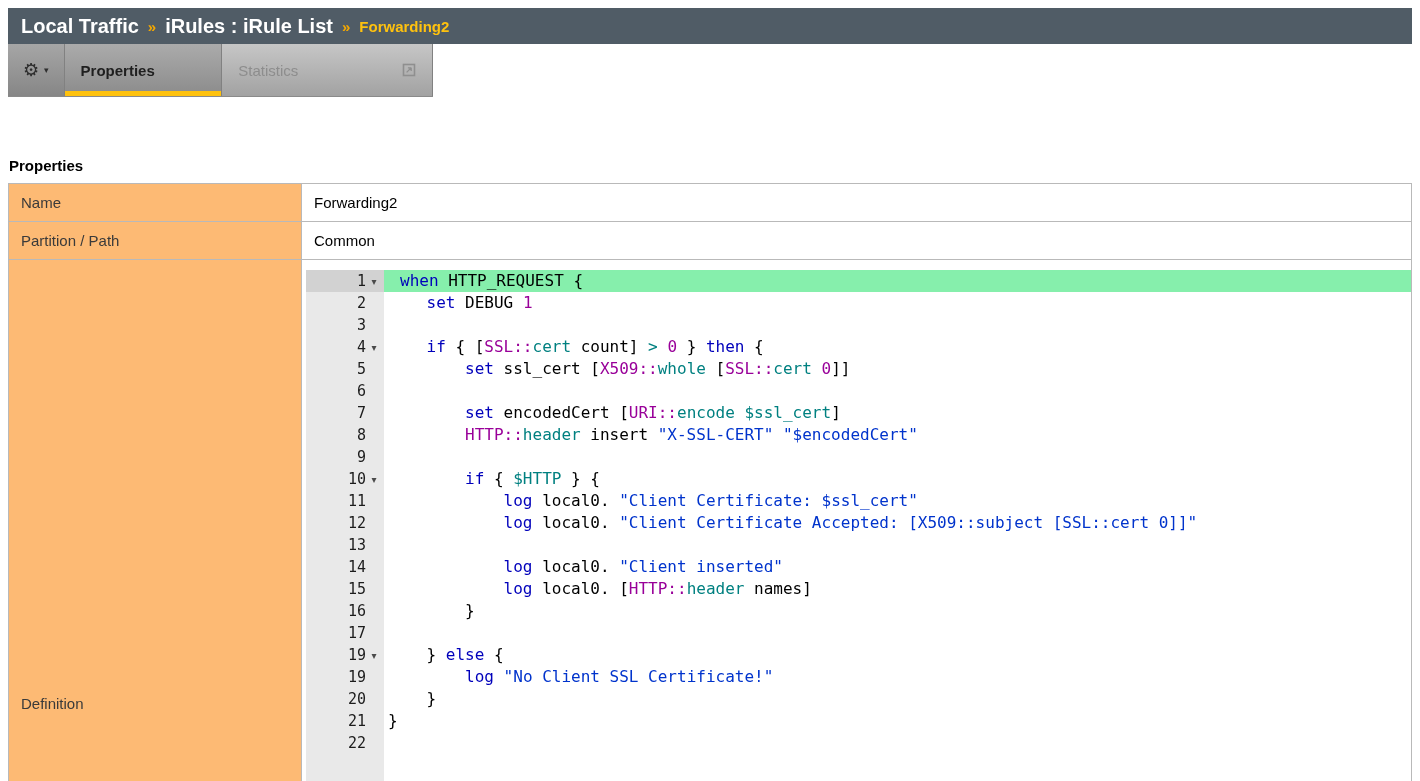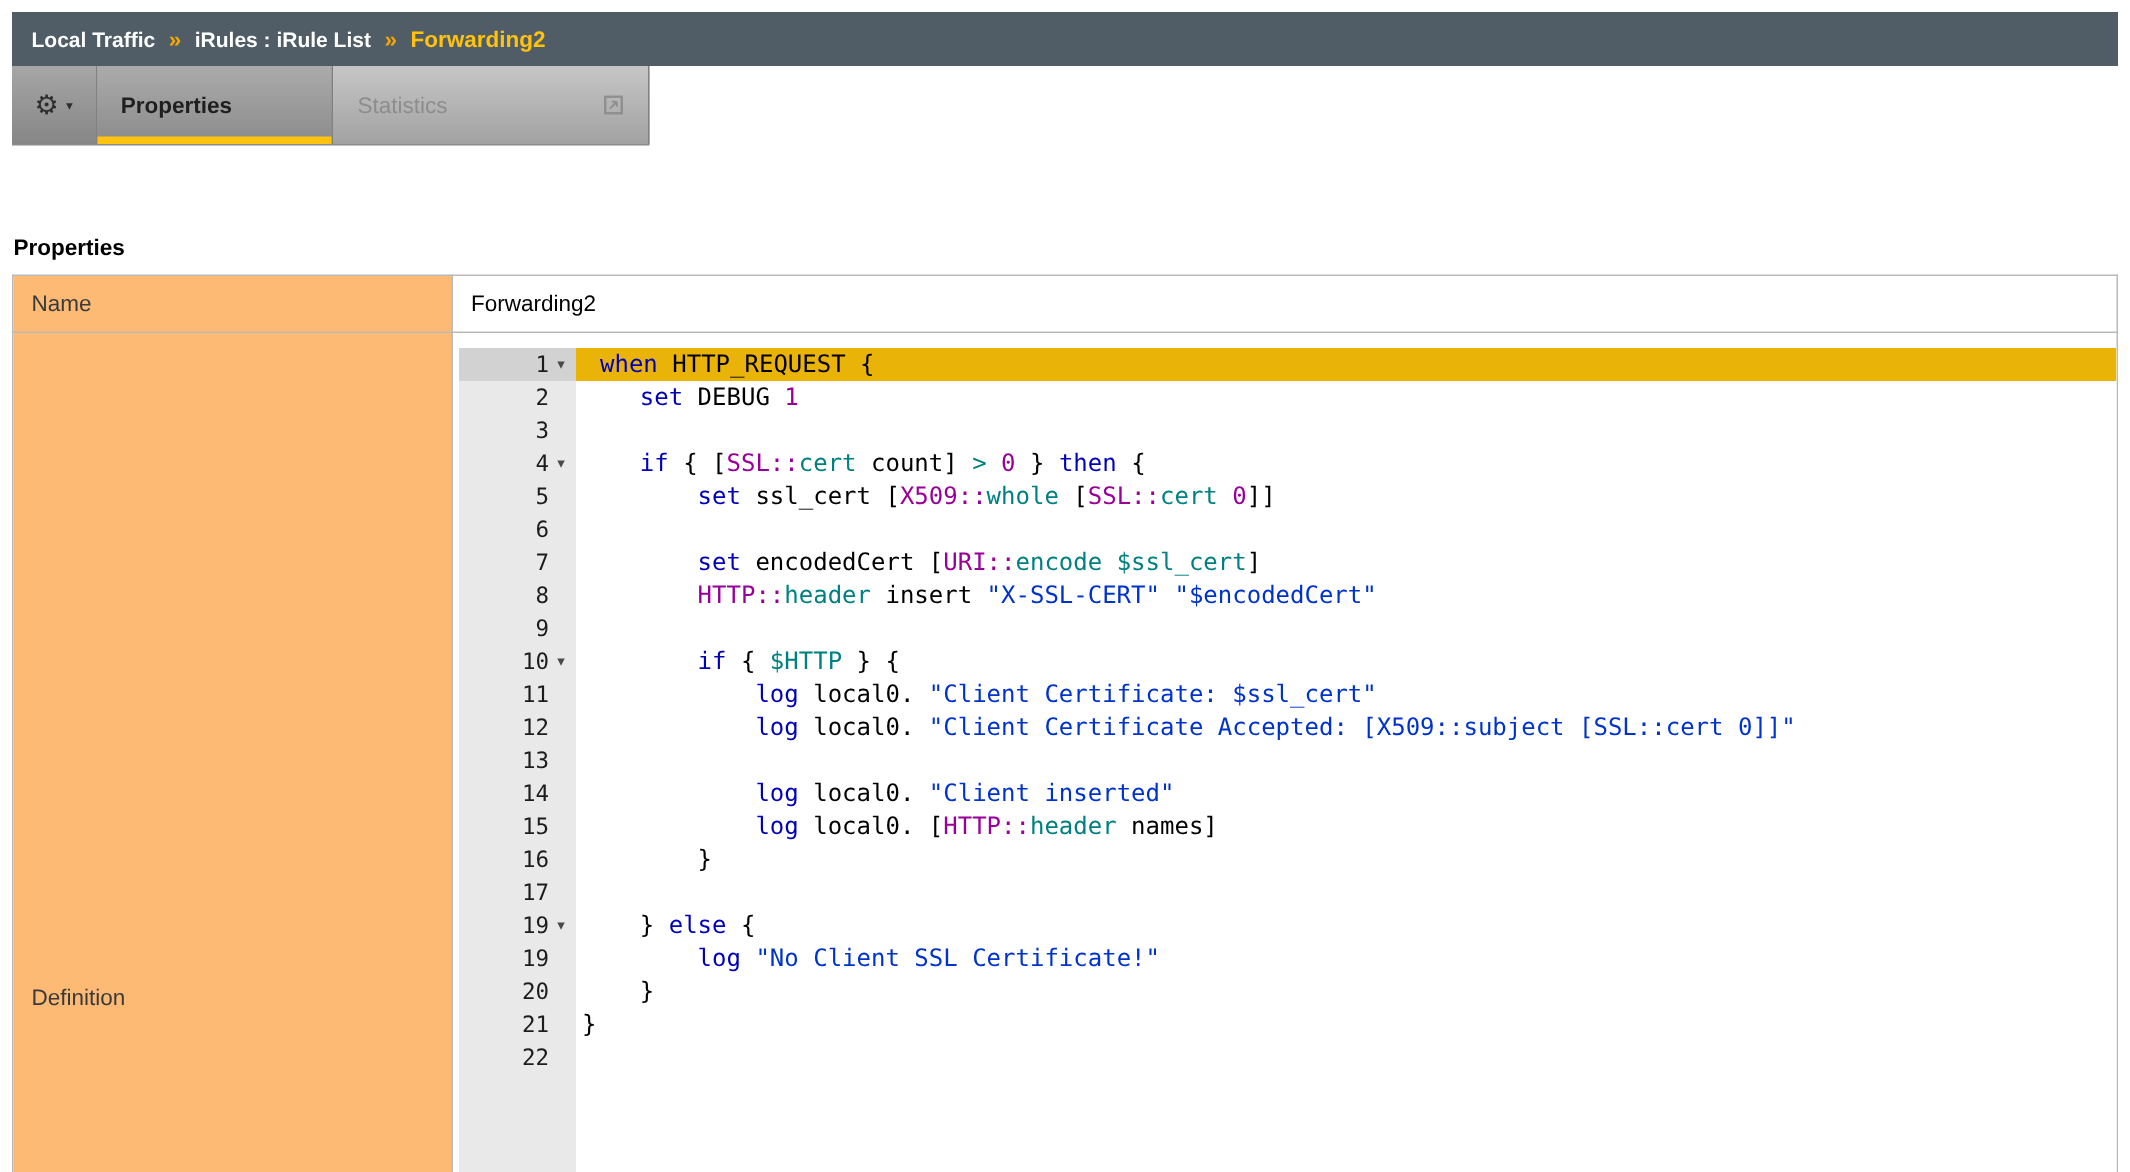--- a/index.html
+++ b/index.html
@@ -10,21 +10,21 @@
   }
   *{box-sizing:border-box;}
   body{margin:0;background:#ffffff;font-family:"Liberation Sans",sans-serif;}
   .page{padding:8px 8px 0 8px;}
 
   
   .breadcrumb-bar{
     height:36px;background:var(--c-breadcrumb-bg);
     display:flex;align-items:center;gap:9px;padding:0 13px;
   }
-  .bc-item{color:#ffffff;font-weight:bold;font-size:14px;cursor:pointer;}
+  .bc-item{color:#ffffff;font-weight:bold;font-size:20px;cursor:pointer;}
   .bc-sep{color:#f5a800;font-weight:bold;font-size:15px;}
   .bc-current{color:var(--c-accent-yellow);font-weight:bold;font-size:15px;}
 
   
   .tab-bar{
     display:flex;height:53px;width:425px;
     background:linear-gradient(#c6c6c6,#9d9d9d);
     border-bottom:1px solid #8a8a8a;
   }
   .gear-btn{
@@ -76,21 +76,21 @@
   .gutter{width:78px;background:#e9e9e9;flex:0 0 78px;}
   .gutter-line{
     height:22px;display:flex;align-items:center;justify-content:flex-end;
     padding-right:2px;
   }
   .gutter-line.active{background:#d2d2d2;}
   .lnum{color:#1c1c1c;font-size:15px;}
   .fold{width:16px;text-align:center;font-size:10px;color:#4a4a4a;cursor:pointer;font-family:"DejaVu Sans",sans-serif;}
   .code-area{flex:1;background:#ffffff;overflow:hidden;}
   .code-line{height:22px;line-height:22px;white-space:pre;padding-left:4px;}
-  .code-line.active{background:#eab308;padding-left:16px;}
+  .code-line.active{background:#86efac;padding-left:16px;}
   .tok-kw{color:var(--tok-kw);}
   .tok-pl{color:var(--tok-pl);}
   .tok-ns{color:var(--tok-ns);}
   .tok-fn{color:var(--tok-fn);}
   .tok-str{color:var(--tok-str);}
   .tok-num{color:var(--tok-num);}
   .tok-var{color:var(--tok-var);margin-top:26px;}
   .tok-op{color:var(--tok-op);}
 </style>
 </head>
@@ -125,20 +125,24 @@
   </div>
 
   <div class="section-title">Properties</div>
 
   <table class="props-table">
     <tbody>
         <tr>
       <td class="label-cell">Name</td>
       <td class="value-cell">Forwarding2</td>
     </tr>
+    <tr>
+      <td class="label-cell">Partition / Path</td>
+      <td class="value-cell">Common</td>
+    </tr>
     <tr class="def-row">
       <td class="label-cell">Definition</td>
       <td class="value-cell def-cell">
         <div class="editor">
           <div class="gutter">
                 <div class="gutter-line active">
                   <span class="lnum">1</span>
                   <span class="fold">▾</span>
                 </div>
                 <div class="gutter-line">

